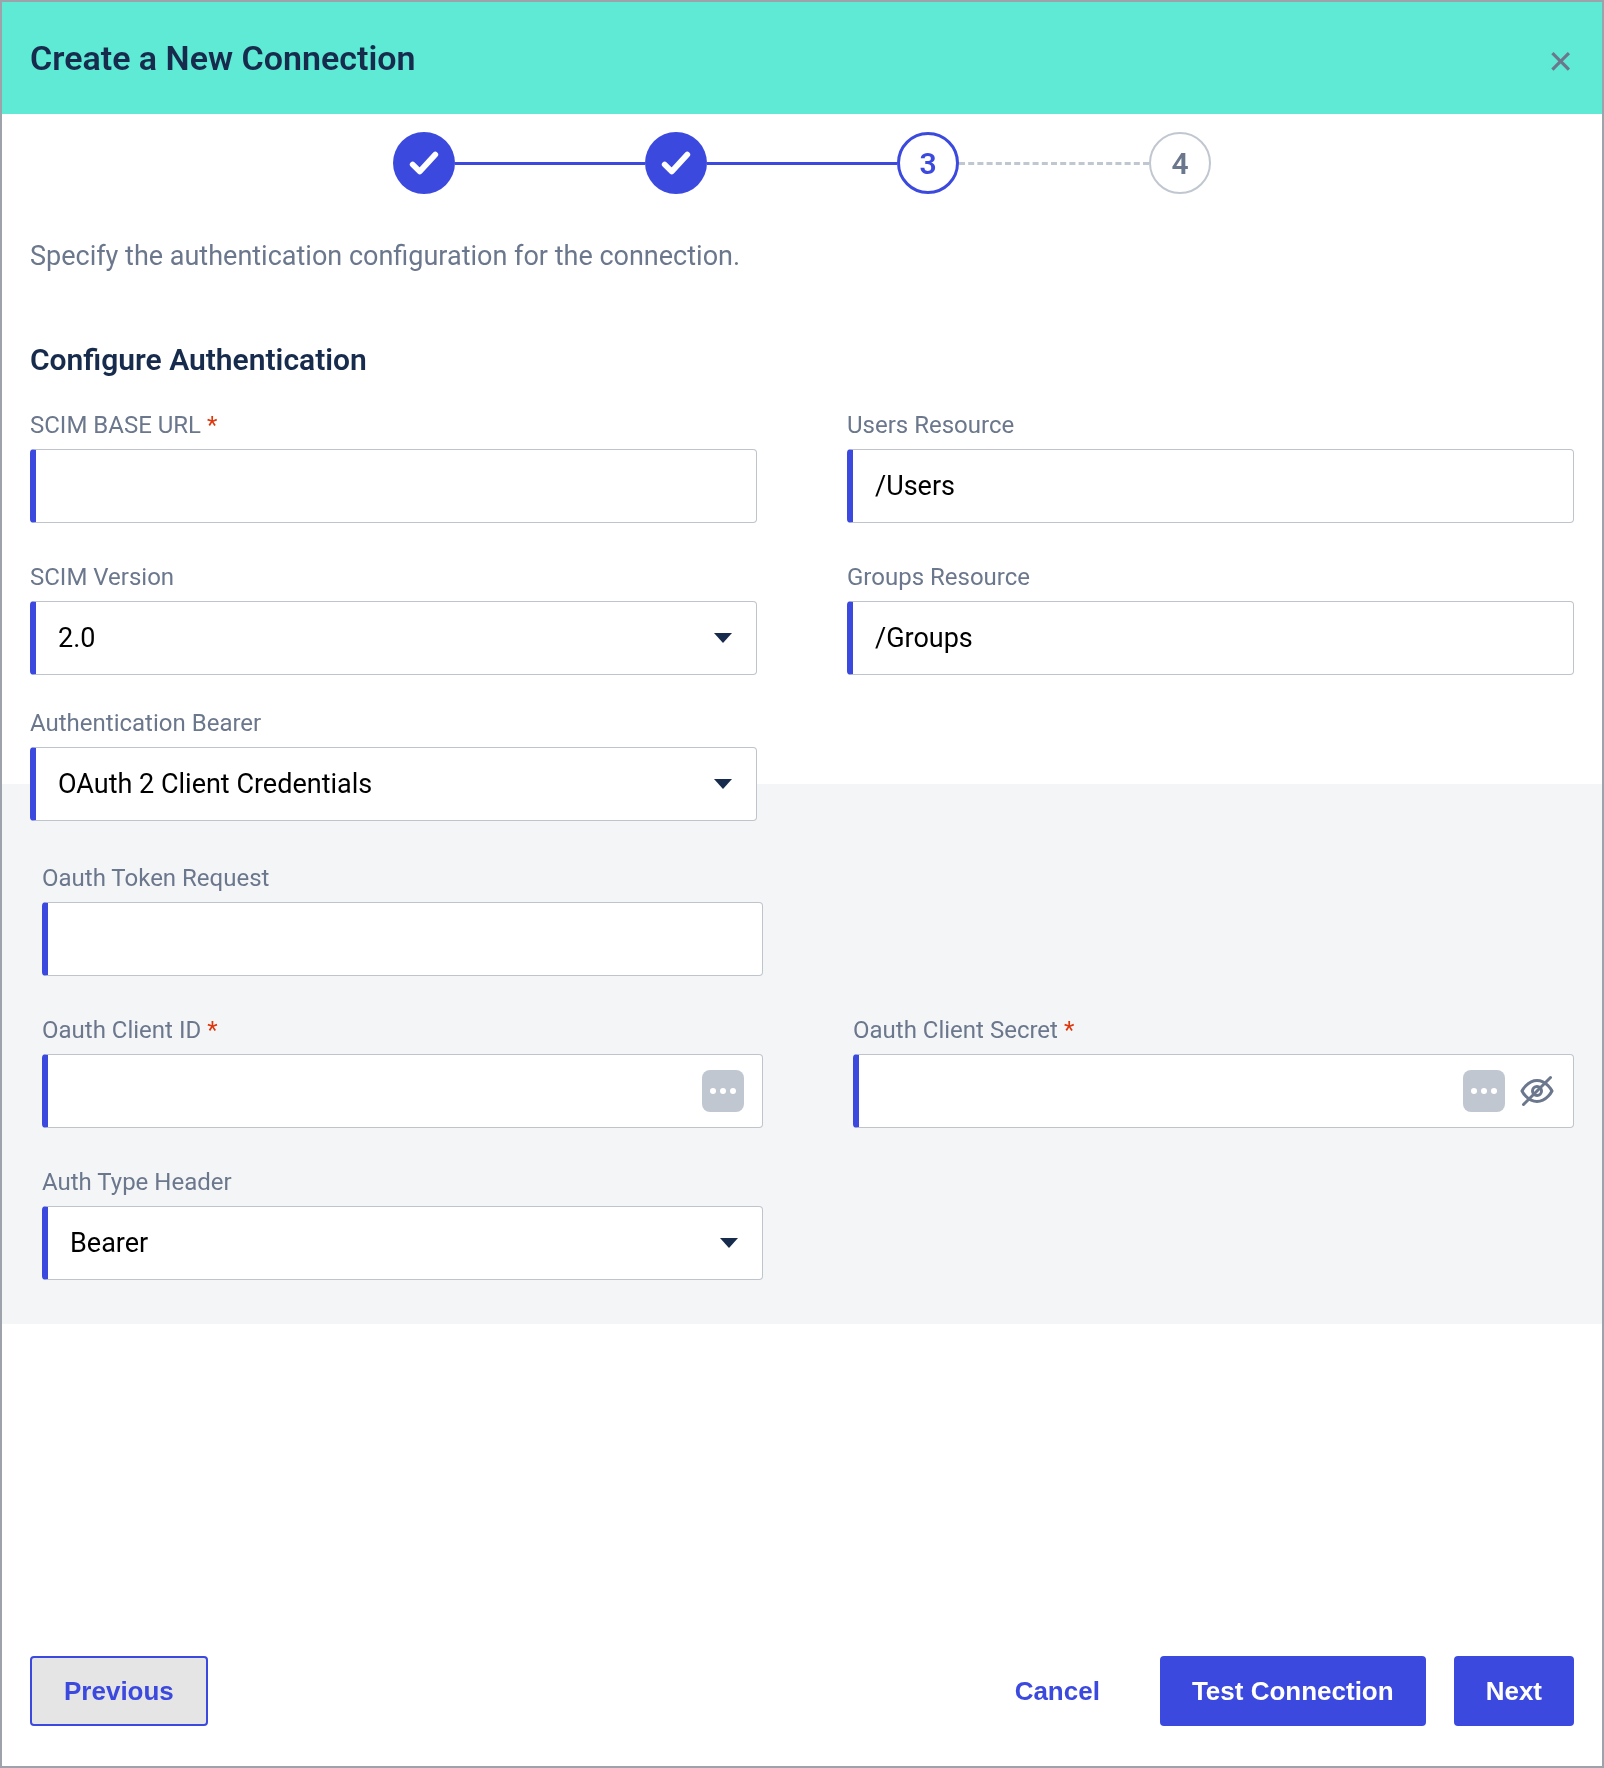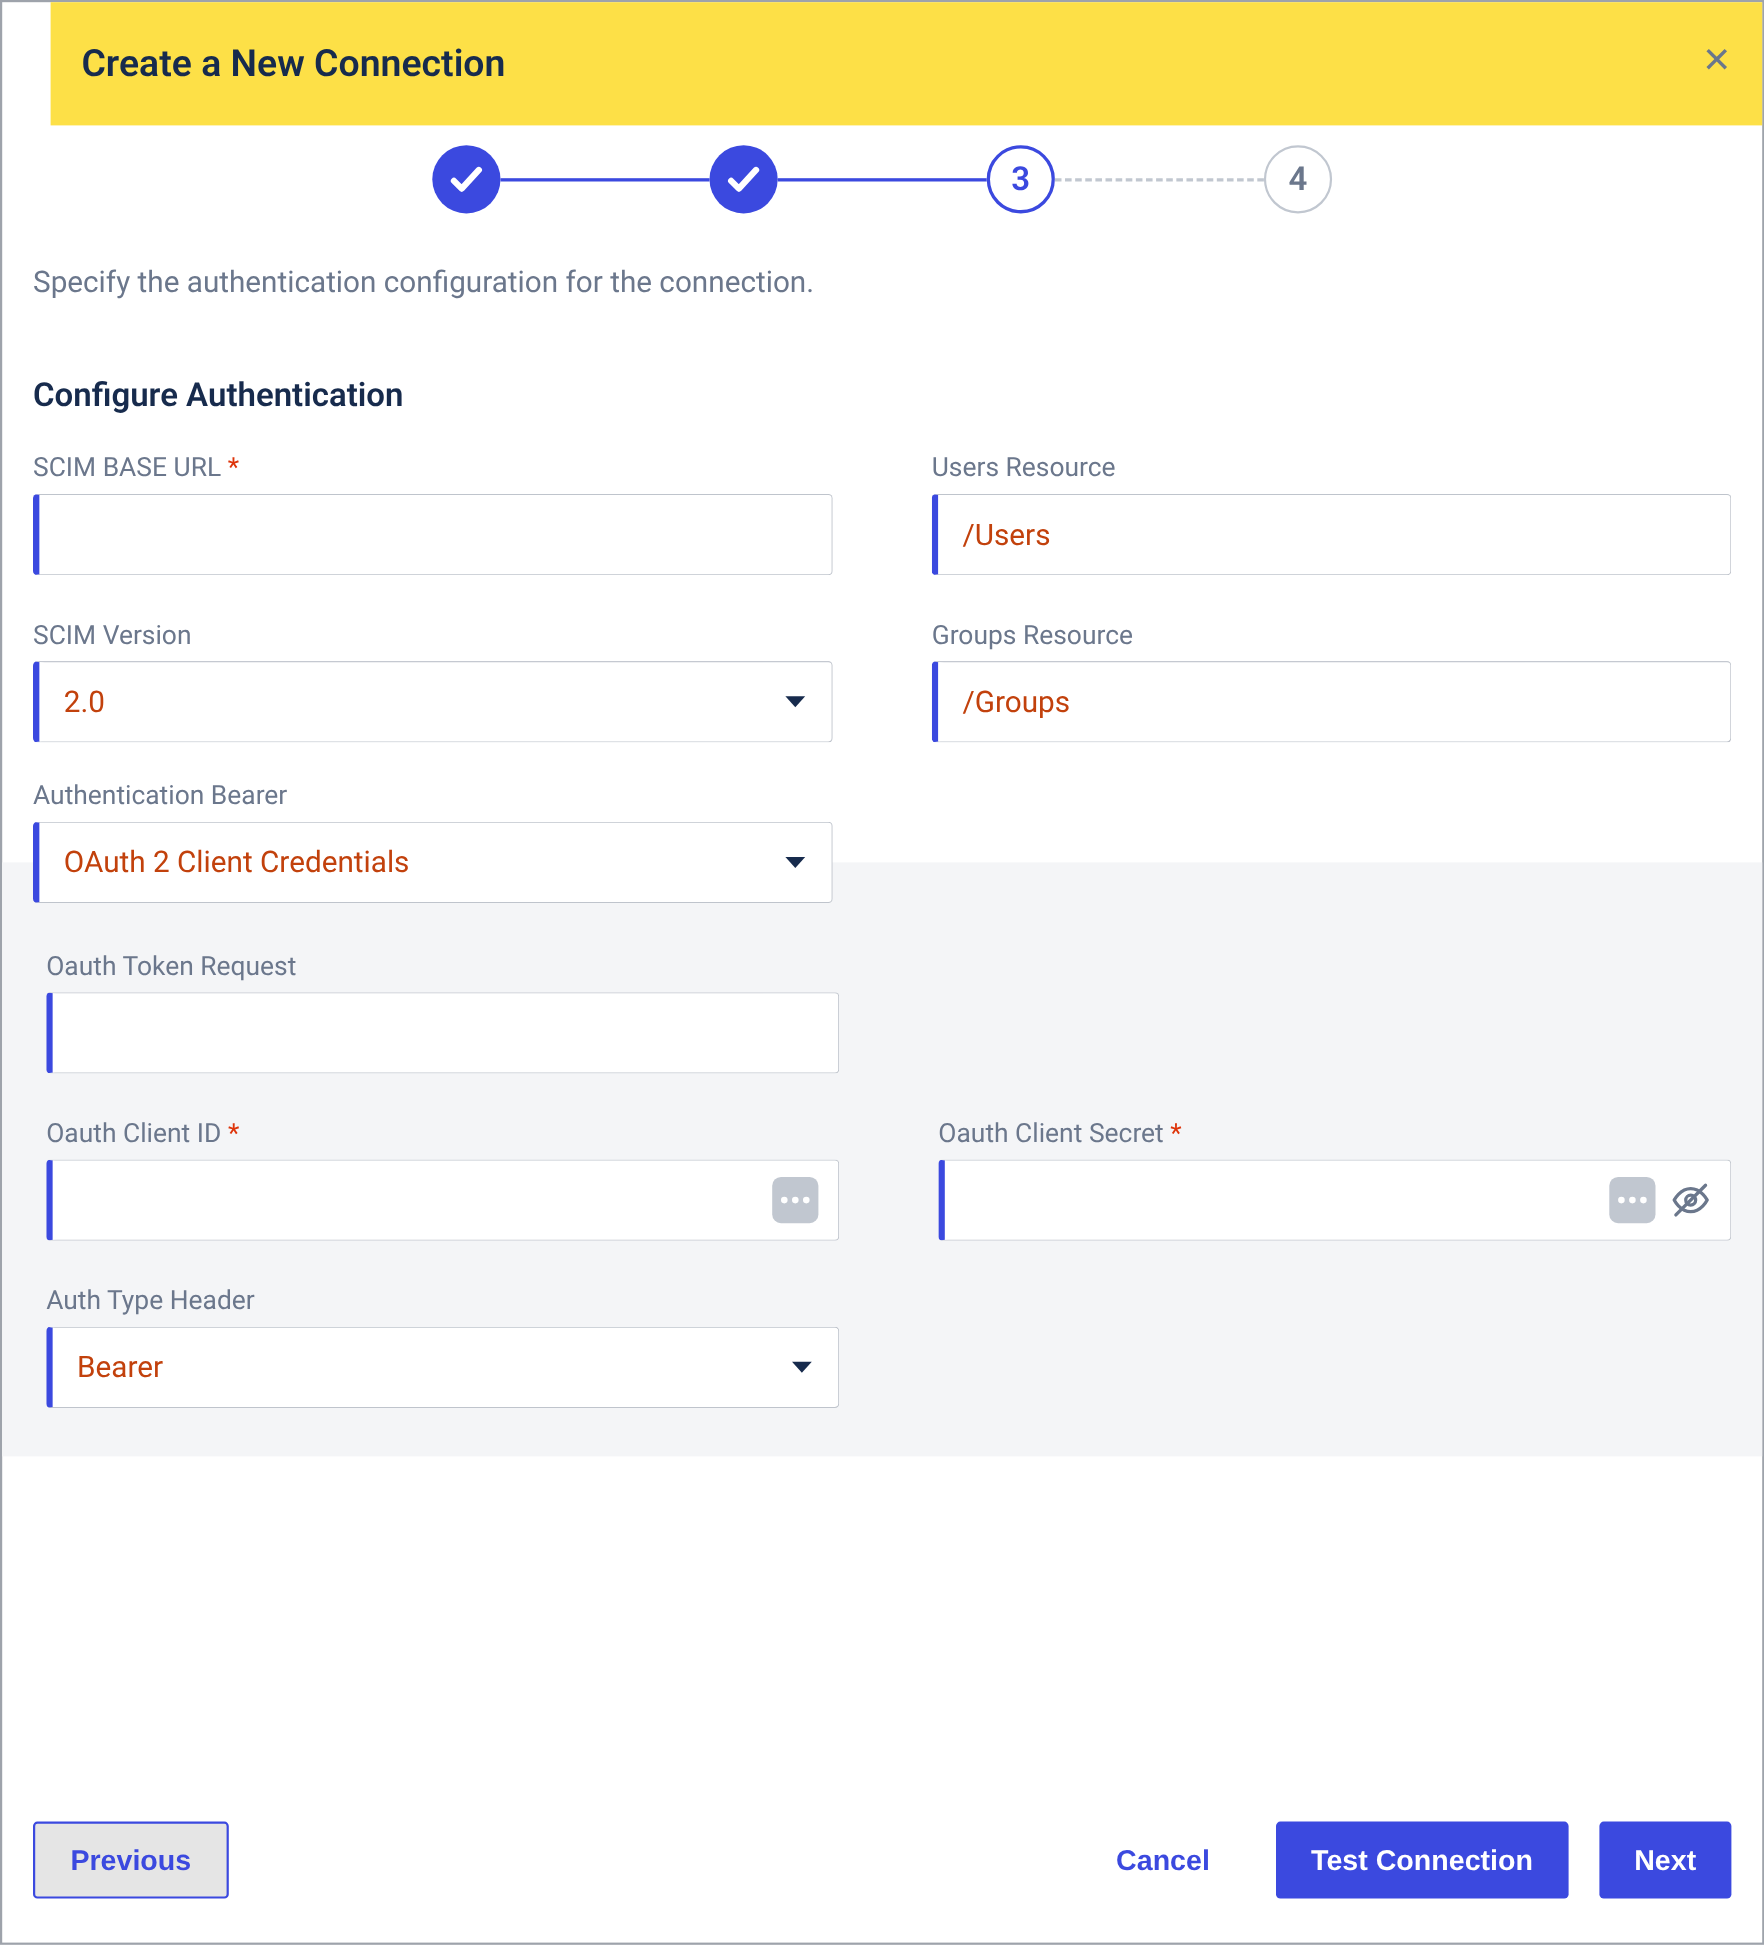--- a/index.html
+++ b/index.html
@@ -12,26 +12,25 @@
   .modal {
     position: relative;
     width: 1604px;
     height: 1768px;
     border: 2px solid #9ea3ab;
     background: #fff;
     display: flex;
     flex-direction: column;
   }
   .modal-header {
-    background: #fde047;
+    background: #5eead4;
     padding: 36px 28px;
     display: flex;
-    align-items: flex-start;
+    align-items: flex-end;
     justify-content: space-between;
-    margin-left: 44px;
   }
   .modal-title {
     font-size: 34px;
     font-weight: 600;
     color: #172B4D;
   }
   .close-btn {
     font-size: 32px;
     color: #6B778C;
     background: none;
@@ -110,21 +109,21 @@
     align-items: center;
     gap: 6px;
   }
   .req { color: #DE350B; }
   .input {
     height: 74px;
     border: 1px solid #bfc4cc;
     border-radius: 4px;
     background: #fff;
     font-size: 27px;
-    color: #c2410c;
+    color: #000000;
     padding: 0 18px 0 22px;
     border-left: 6px solid #3B49DF;
     display: flex;
     align-items: center;
     justify-content: space-between;
     position: relative;
   }
   .input .value { flex: 1; }
   .caret {
     width: 0; height: 0;

